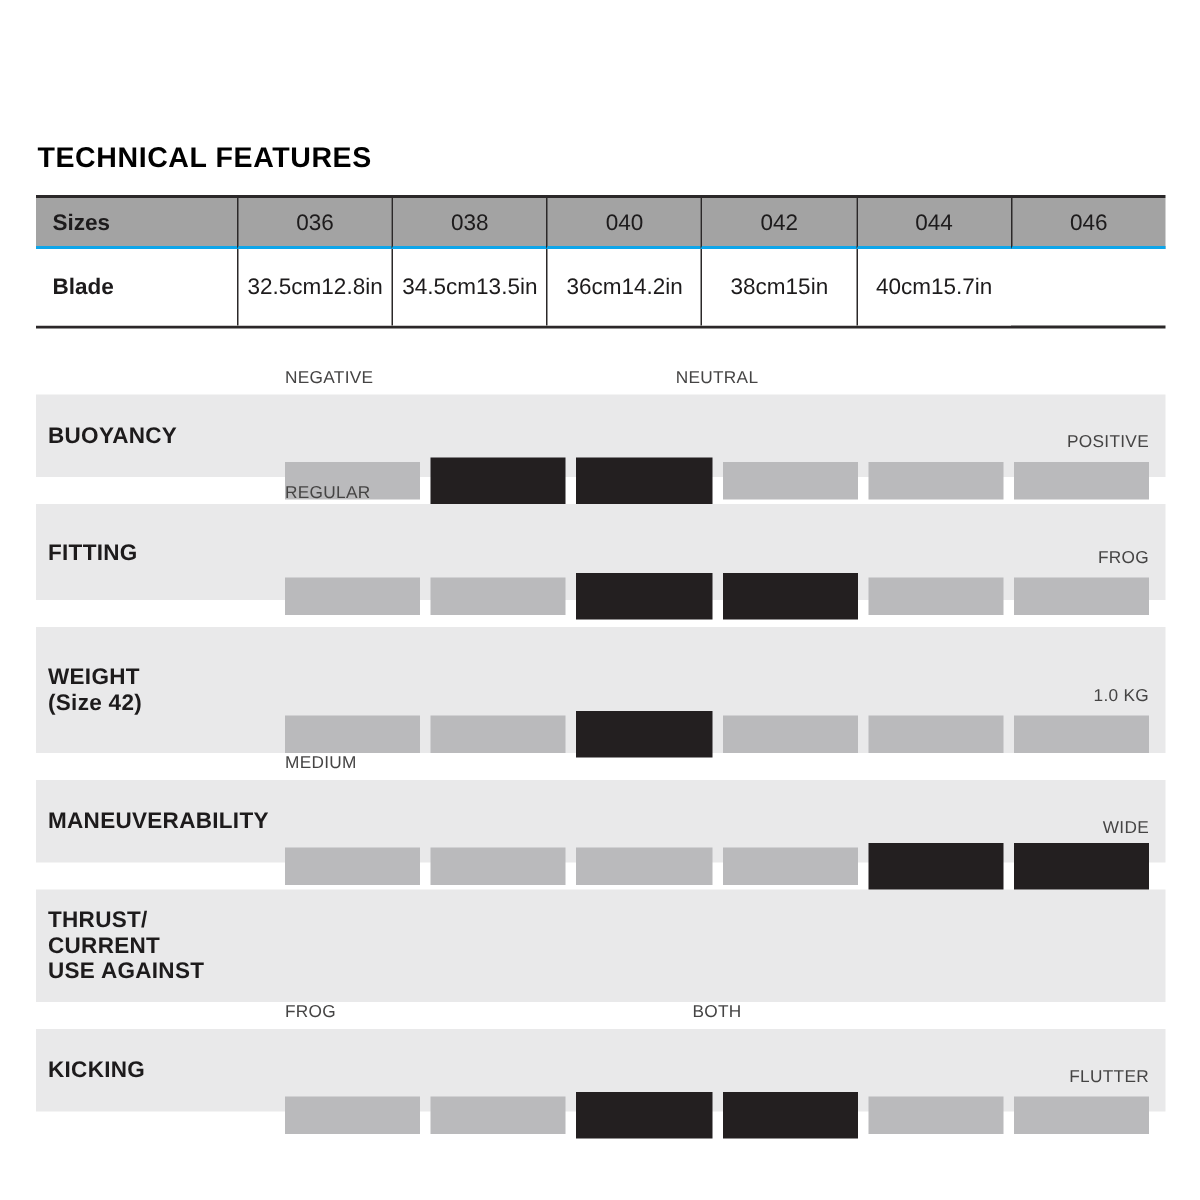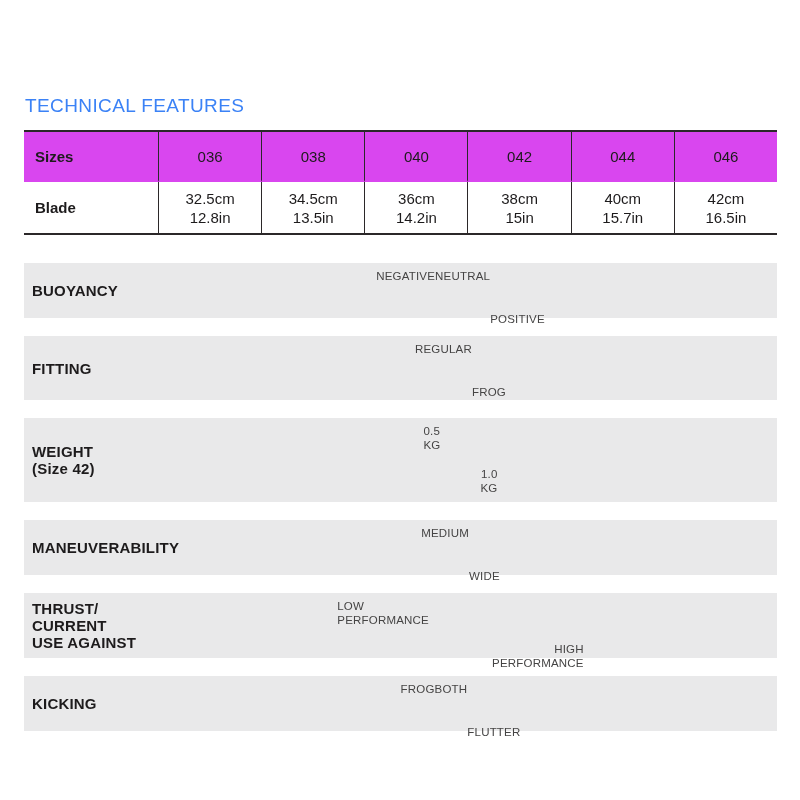--- a/index.html
+++ b/index.html
@@ -12,83 +12,83 @@
     position: relative;
     overflow: hidden;
   }
   .canvas { position: absolute; inset: 0; background: #ffffff; }
 
   
   .page-title {
     position: absolute;
     left: 25px; top: 95px;
     font-size: 19px;
-    font-weight: normal;
+    font-weight: bold;
     letter-spacing: 0.4px;
-    color: #3b82f6;
+    color: #000000;
   }
 
   
   .spec-table {
     position: absolute;
     left: 24px; top: 130px;
     width: 753px;
     border-top: 2px solid #2b2829;
     border-bottom: 2px solid #2b2829;
   }
   .tr { display: grid; grid-template-columns: 134px repeat(6, 1fr); }
   .tr.head .td {
-    background: #d946ef;
-    height: 50px;
-    border-bottom: 2px solid #d946ef;
+    background: #a3a3a3;
+    height: 34px;
+    border-bottom: 2px solid #0ea5e9;
   }
   .tr.body .td { height: 51px; background: #ffffff; }
   .td {
     display: flex; align-items: center; justify-content: center;
     font-size: 15px;
   }
   .td + .td { border-left: 1.5px solid #2b2829; }
   .td.rowlabel {
     justify-content: flex-start;
     padding-left: 11px;
     font-weight: bold;
   }
-  .td.blade-cell { flex-direction: column; line-height: 19px; }
+  .td.blade-cell { flex-direction: row; line-height: 19px; }
 
   
   .panels {
     position: absolute;
     left: 24px; top: 263px;
     width: 753px;
   }
   .panel {
     background: #e9e9ea;
     display: flex;
     margin-bottom: 18px;
   }
   .panel.h55 { height: 55px; }
   .panel.h64 { height: 64px; }
   .panel.h66 { height: 84px; }
-  .panel.h65 { height: 65px; }
+  .panel.h65 { height: 75px; }
   .flabel {
     width: 166px;
     padding-left: 8px;
     display: flex;
     flex-direction: column;
     justify-content: center;
     font-weight: bold;
     font-size: 15px;
     line-height: 17px;
     letter-spacing: 0.2px;
     flex-shrink: 0;
   }
   .scale {
     flex: 1;
     display: flex;
-    flex-direction: row;
+    flex-direction: column;
     justify-content: center;
     padding: 6px 11px 7px 0;
   }
   .scale-labels {
     display: flex;
     font-size: 11.5px;
     letter-spacing: 0.2px;
     color: #454444;
     line-height: 14px;
   }
@@ -137,24 +137,20 @@
         <span>14.2in</span>
       </div>
       <div class="td blade-cell">
         <span>38cm</span>
         <span>15in</span>
       </div>
       <div class="td blade-cell">
         <span>40cm</span>
         <span>15.7in</span>
       </div>
-      <div class="td blade-cell">
-        <span>42cm</span>
-        <span>16.5in</span>
-      </div>
     </div>
   </div>
 
   <div class="panels">
 
     <div class="panel h55">
       <div class="flabel">
         <span>BUOYANCY</span>
       </div>
       <div class="scale">
@@ -195,21 +191,20 @@
       </div>
     </div>
 
     <div class="panel h66">
       <div class="flabel">
         <span>WEIGHT</span>
         <span>(Size 42)</span>
       </div>
       <div class="scale">
         <div class="scale-labels">
-          <span class="sl">0.5 KG</span>
           <span class="sc"></span>
           <span class="sr">1.0 KG</span>
         </div>
         <div class="segs">
           <div class="seg"></div>
           <div class="seg"></div>
           <div class="seg on"></div>
           <div class="seg"></div>
           <div class="seg"></div>
           <div class="seg"></div>
@@ -237,35 +232,20 @@
         </div>
       </div>
     </div>
 
     <div class="panel h65">
       <div class="flabel">
         <span>THRUST/</span>
         <span>CURRENT</span>
         <span>USE AGAINST</span>
       </div>
-      <div class="scale">
-        <div class="scale-labels">
-          <span class="sl">LOW PERFORMANCE</span>
-          <span class="sc"></span>
-          <span class="sr">HIGH PERFORMANCE</span>
-        </div>
-        <div class="segs">
-          <div class="seg"></div>
-          <div class="seg"></div>
-          <div class="seg"></div>
-          <div class="seg on"></div>
-          <div class="seg on"></div>
-          <div class="seg"></div>
-        </div>
-      </div>
     </div>
 
     <div class="panel h55">
       <div class="flabel">
         <span>KICKING</span>
       </div>
       <div class="scale">
         <div class="scale-labels">
           <span class="sl">FROG</span>
           <span class="sc">BOTH</span>

